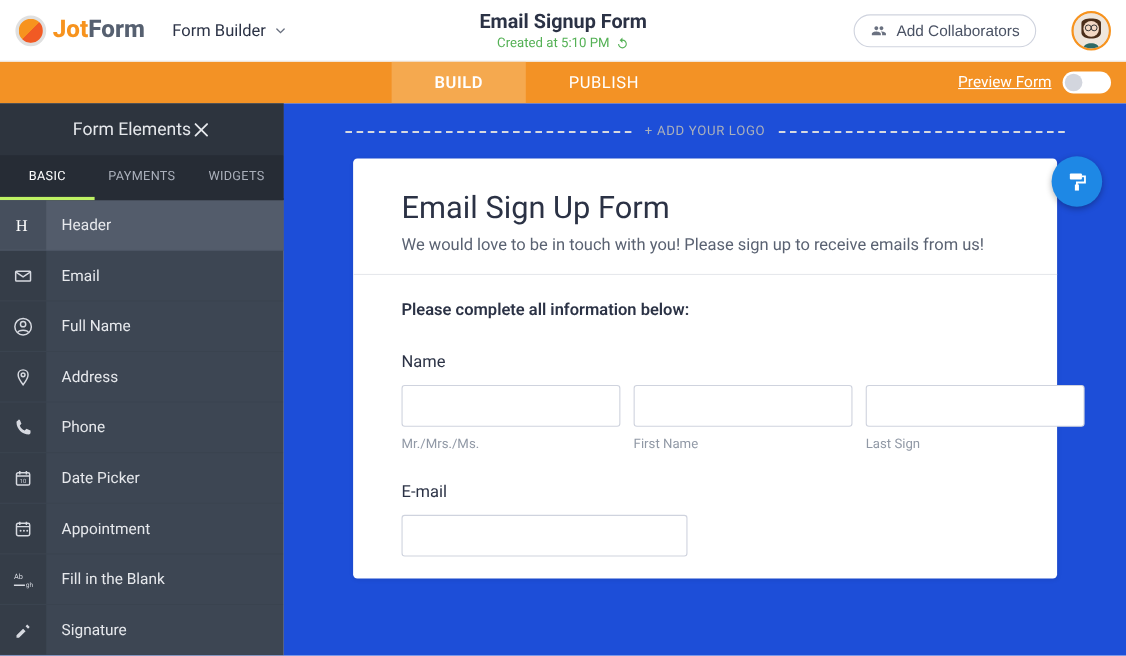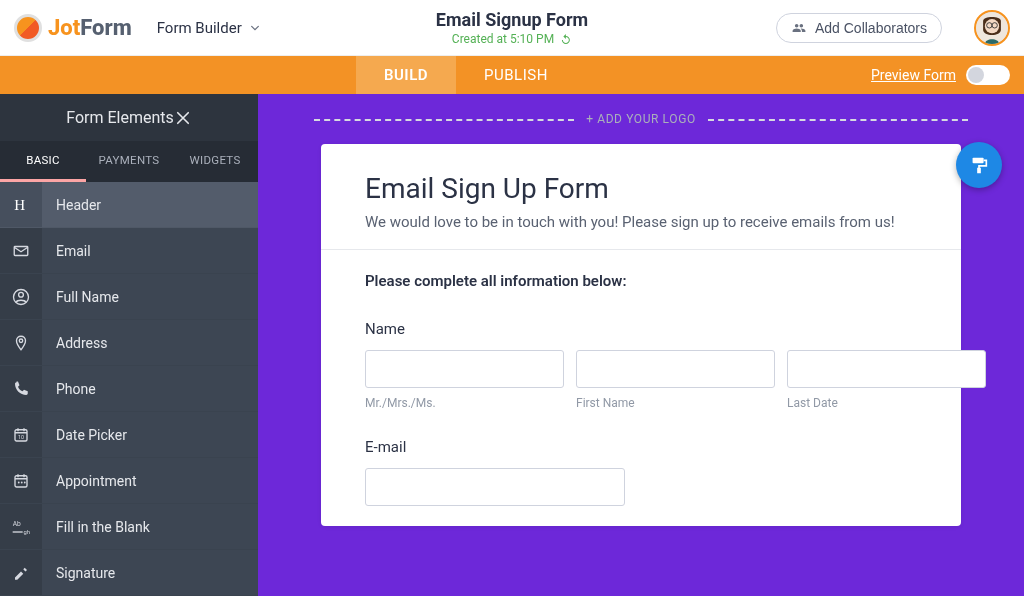--- a/index.html
+++ b/index.html
@@ -14,40 +14,40 @@
   .chev { width: 10px; height: 10px; }
   .center-title { position: absolute; left: 50%; transform: translateX(-50%); text-align: center; }
   .center-title .ft { font-weight: 700; font-size: 18px; color: #2b3245; }
   .center-title .fs { font-size: 12px; color: #54b155; margin-top: 2px; display:flex; align-items:center; justify-content:center; gap:6px;}
   .topbar-right { margin-left: auto; display: flex; align-items: center; gap: 32px; }
   .collab-btn { display: flex; align-items: center; gap: 8px; border: 1px solid #cfd3de; border-radius: 18px; padding: 6px 14px; font-size: 14px; color: #4a5264; background: #fff; cursor: pointer; }
   .avatar { width: 36px; height: 36px; border-radius: 50%; border: 2px solid #f7931e; background: #e8d6c5; display:flex; align-items:center; justify-content:center; overflow:hidden; }
   .orangebar { height: 38px; background: #f39225; display: flex; align-items: stretch; color: #fff; }
   .orangebar .spacer-left { width: 356px; }
   .tabs { display: flex; }
-  .tab { padding: 0 28px; display: flex; align-items: center; font-size: 15px; letter-spacing: .5px; cursor: pointer; }
+  .tab { padding: 0 39px; display: flex; align-items: center; font-size: 15px; letter-spacing: .5px; cursor: pointer; }
   .tab.active { background: #f5a94f; font-weight: 600; }
   .orangebar-right { margin-left: auto; display:flex; align-items:center; gap:10px; padding-right: 14px; font-size: 14px; text-decoration: underline; }
   .toggle { width: 44px; height: 20px; border-radius: 20px; background: #fff; position: relative; cursor:pointer;}
   .toggle .knob { width:16px; height:16px; border-radius:50%; background:#d3d6de; position:absolute; top:2px; left:2px;}
   .workspace { display:flex; height: calc(596px - 56px - 38px); }
   .sidebar { width: 258px; background: #3d4653; display:flex; flex-direction:column; color: #e6e8ec; }
   .side-head { display:flex; align-items:center; justify-content:center; padding: 14px 20px; background:#2d343e; }
   .side-head .t { font-size: 16px; }
   .close-x { width:18px; height:18px; color:#e6e8ec; cursor:pointer;}
   .side-tabs { display:flex; background:#262c35; border-bottom: 2px solid #262c35; }
   .side-tab { flex:1; text-align:center; padding: 12px 0; font-size: 11.5px; letter-spacing:.3px; color:#aab0bb; cursor:pointer; }
-  .side-tab.active { color:#fff; border-bottom: 3px solid #fca5a5; margin-bottom:-2px;}
+  .side-tab.active { color:#fff; border-bottom: 3px solid #bef264; margin-bottom:-2px;}
   .elements { flex:1; overflow:auto; }
   .el { display:flex; align-items:center; height: 46px; cursor:pointer; border-bottom: 1px solid rgba(0,0,0,.04);}
   .el.active { background:#535c6b; }
   .el .ico { width:42px; display:flex; align-items:center; justify-content:center; color:#d6d9e0; background:#353d48; height:100%;}
   .el.active .ico { background: #464f5d;}
   .el .lbl { padding-left: 14px; font-size: 14px; color:#e6e8ec;}
-  .canvas-wrap { flex:1; background:#6d28d9; position:relative; overflow:auto; }
+  .canvas-wrap { flex:1; background:#1d4ed8; position:relative; overflow:auto; }
   .add-logo { text-align:center; color:#aab0bb; font-size:12px; letter-spacing:.6px; padding: 18px 0; }
   .add-logo::before, .add-logo::after { content:""; display:inline-block; width:260px; border-top:2px dashed #d6d9e0; vertical-align:middle; margin:0 12px;}
   .form-card { width: 640px; margin: 0 auto 20px; background:#fff; border-radius:4px; box-shadow:0 1px 4px rgba(0,0,0,.08); }
   .form-card .fc-head { padding: 28px 44px 18px; }
   .form-card .fc-head h1 { font-size: 28px; font-weight:400; color:#2b3245; margin-bottom:8px;}
   .form-card .fc-head p { font-size: 15px; color:#5a6272;}
   .fc-sep { height:1px; background:#e6e8ec; }
   .fc-body { padding: 22px 44px 20px;}
   .fc-body .inst { font-weight:600; font-size:15px; color:#2b3245; margin-bottom: 30px;}
   .fld-lbl { font-size:15px; color:#2b3245; margin-bottom:12px;}
@@ -240,21 +240,21 @@
           <div class="col">
             <input type="text" style="">
             <div class="sublabel">Mr./Mrs./Ms.</div>
           </div>
           <div class="col">
             <input type="text" style="">
             <div class="sublabel">First Name</div>
           </div>
           <div class="col">
             <input type="text" style="">
-            <div class="sublabel">Last Date</div>
+            <div class="sublabel">Last Sign</div>
           </div>
         </div>
 
         <div class="fld-lbl" style="margin-top:18px">E-mail</div>
         <input class="email-input" type="text" style="">
       </div>
     </div>
 
     <div class="fab">
       <svg width="22" height="22" viewBox="0 0 24 24">

